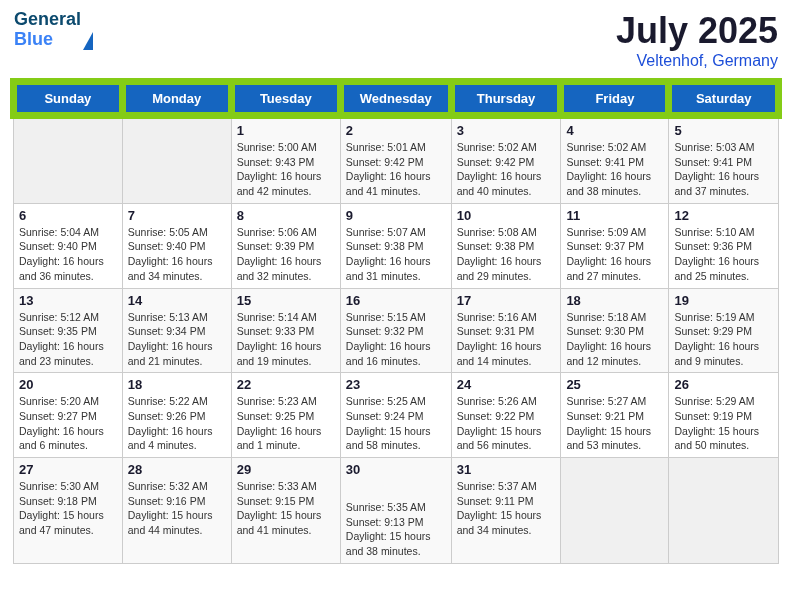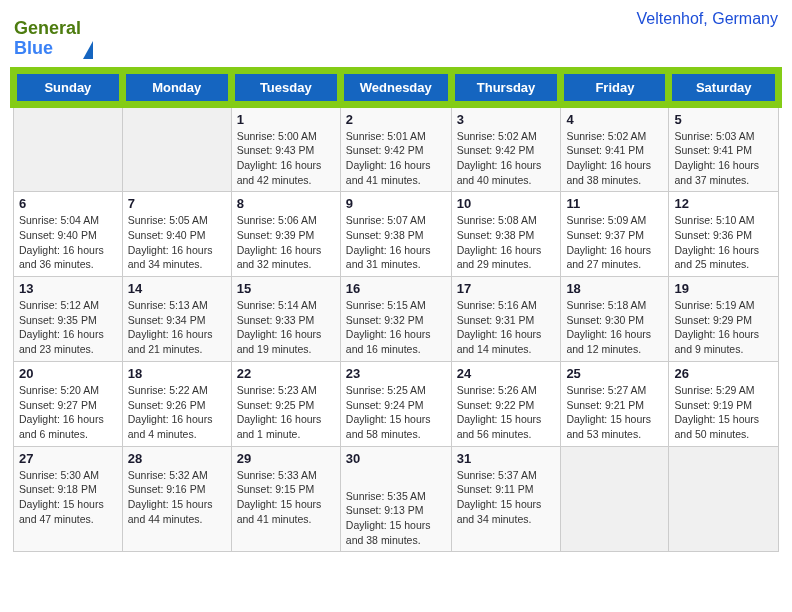--- a/index.html
+++ b/index.html
@@ -21,21 +21,21 @@
       display: flex;
       align-items: center;
     }
     .logo-text {
       display: flex;
       flex-direction: column;
       font-weight: bold;
       font-size: 18px;
       line-height: 1.1;
     }
-    .logo-general { color: #4d7c0f; margin-top: 9px; }
+    .logo-general { color: #0c4a6e; }
     .logo-blue { color: #3b82f6; }
     .logo-triangle {
       width: 0;
       height: 0;
       border-left: 10px solid transparent;
       border-bottom: 18px solid #1565c0;
       margin-left: 2px;
       margin-top: -4px;
     }
     .logo-inner {
@@ -104,20 +104,21 @@
   <div class="logo">
     <div class="logo-inner">
       <div class="logo-text">
         <span class="logo-general">General</span>
         <span class="logo-blue">Blue</span>
       </div>
       <div class="logo-triangle"></div>
     </div>
   </div>
   <div class="title-block">
+    <div class="month-title">July 2025</div>
     <div class="location-title">Veltenhof, Germany</div>
   </div>
 </div>
 
 <table>
   <thead>
     <tr>
     <th>Sunday</th>
         <th>Monday</th>
         <th>Tuesday</th>

